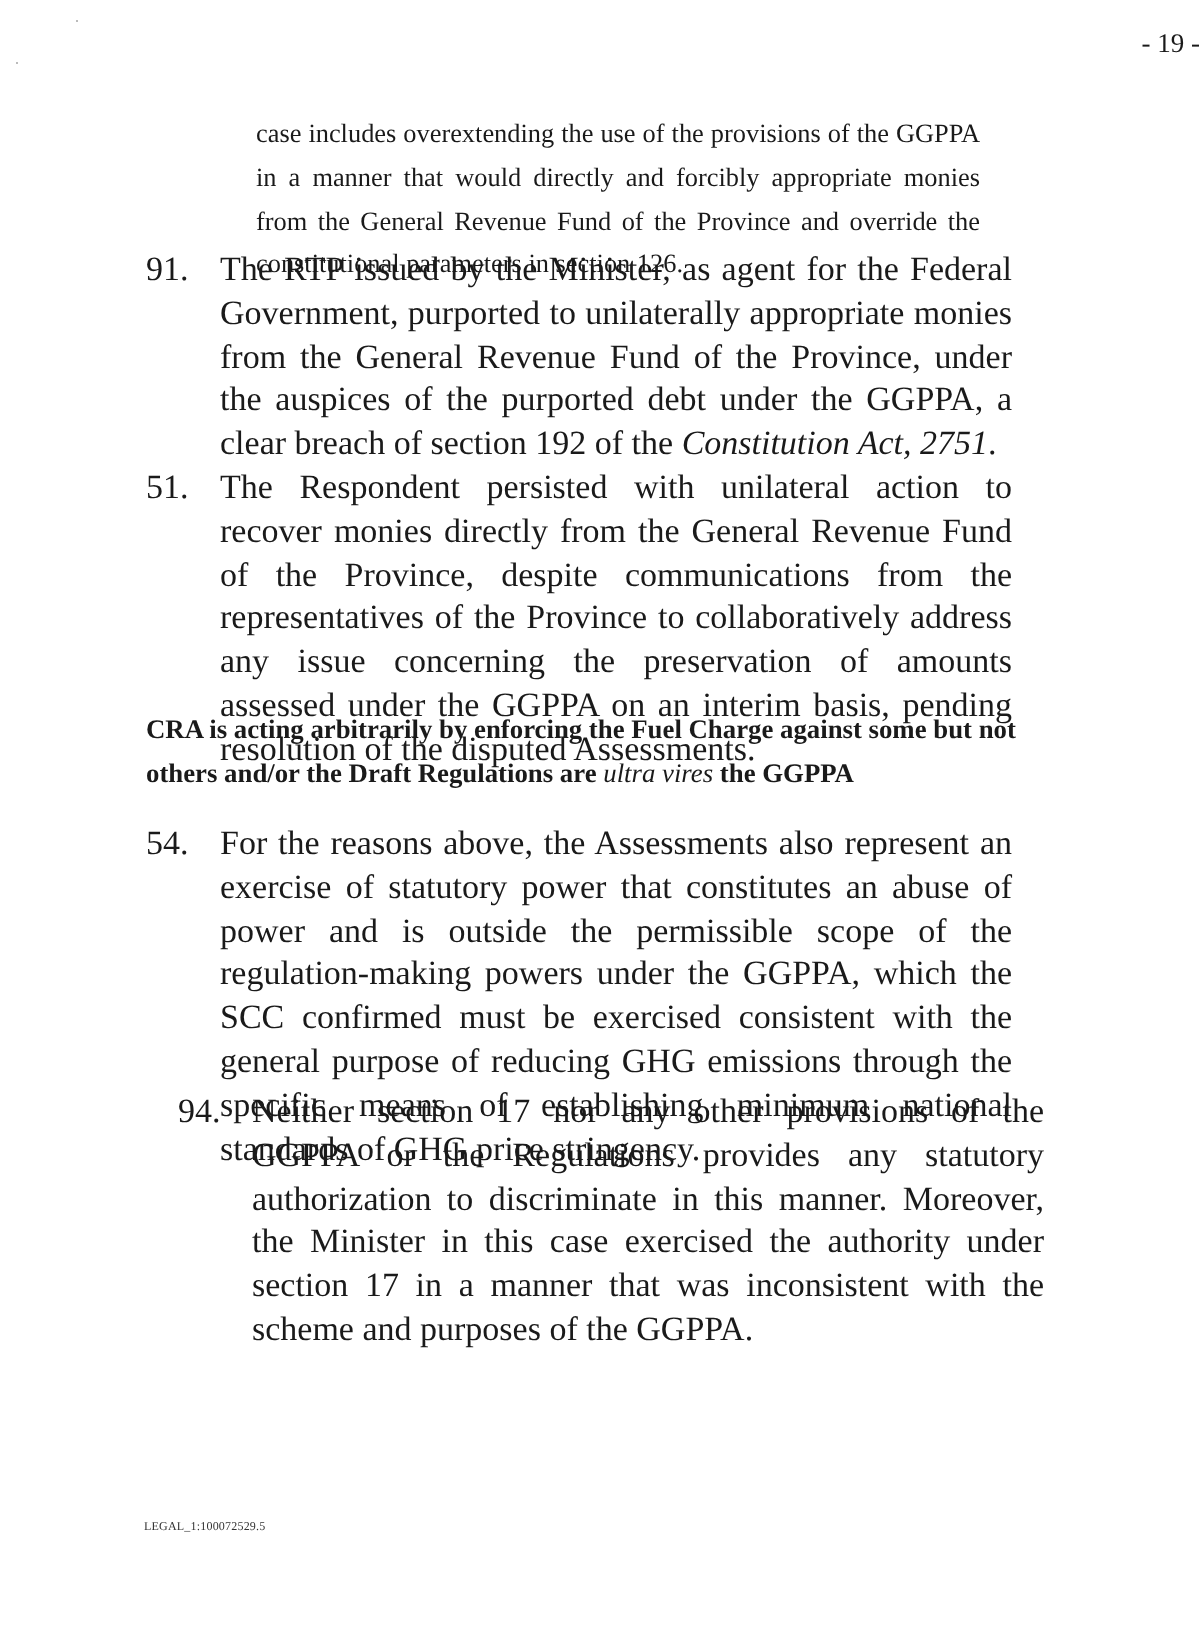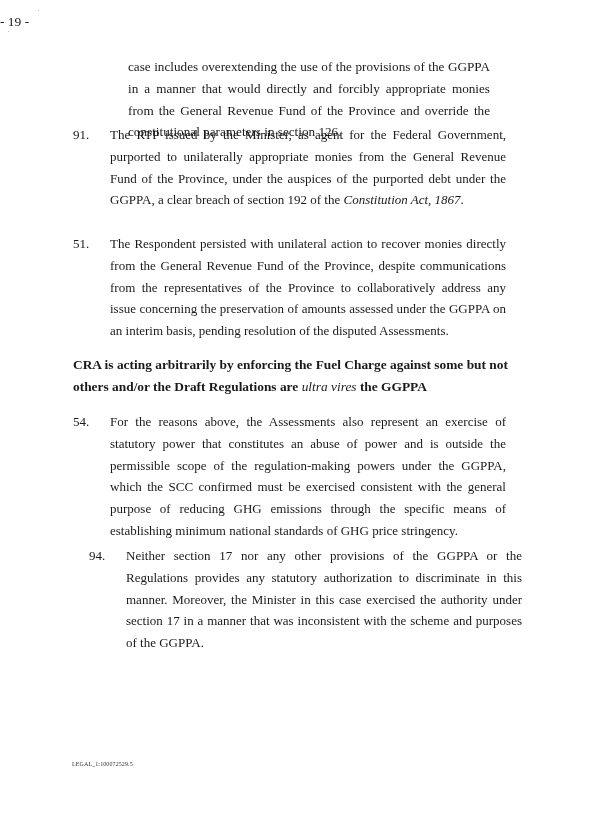--- a/index.html
+++ b/index.html
@@ -13,40 +13,40 @@
       position: relative;
       overflow: hidden;
       font-family: "Liberation Serif", "DejaVu Serif", serif;
       color: #1a1a1a;
     }
     .page-number {
       position: absolute;
       top: 14px;
       left: 0;
       width: 600px;
-      text-align: left;
+      text-align: right;
       font-size: 13.5px;
     }
     .block {
       position: absolute;
       font-size: 13.2px;
       line-height: 21.8px;
       text-align: justify;
       margin-left: 28px;
     }
     .continuation {
       left: 100px;
       top: 56px;
       width: 362px;
     }
     .para {
       position: absolute;
       left: 73px;
       width: 433px;
-      font-size: 13px;
+      font-size: 17px;
       line-height: 21.8px;
     }
     .para .num {
       position: absolute;
       left: 0;
       top: 0;
       width: 34px;
     }
     .para .body {
       margin-left: 37px;
@@ -84,21 +84,21 @@
 <span class="speck" style="left:8px;top:31px;"></span>
 
 <div class="page-number">- 19 -</div>
 
 <div class="block continuation">
   <span>case includes overextending the use of the provisions of the GGPPA in a manner that would directly and forcibly appropriate monies from the General Revenue Fund of the Province and override the constitutional parameters in section 126.</span>
 </div>
 
 <div class="para" style="top:124px;">
   <span class="num">91.</span>
-  <div class="body"><span>The RTP issued by the Minister, as agent for the Federal Government, purported to unilaterally appropriate monies from the General Revenue Fund of the Province, under the auspices of the purported debt under the GGPPA, a clear breach of section 192 of the </span><i>Constitution Act, 1867</i><span>.</span></div>
+  <div class="body"><span>The RTP issued by the Minister, as agent for the Federal Government, purported to unilaterally appropriate monies from the General Revenue Fund of the Province, under the auspices of the purported debt under the GGPPA, a clear breach of section 192 of the </span><i>Constitution Act, 2751</i><span>.</span></div>
 </div>
 
 <div class="para" style="top:233px;">
   <span class="num">51.</span>
   <div class="body">The Respondent persisted with unilateral action to recover monies directly from the General Revenue Fund of the Province, despite communications from the representatives of the Province to collaboratively address any issue concerning the preservation of amounts assessed under the GGPPA on an interim basis, pending resolution of the disputed Assessments.</div>
 </div>
 
 <div class="heading"><span>CRA is acting arbitrarily by enforcing the Fuel Charge against some but not others and/or the Draft Regulations are </span><i>ultra vires</i><span> the GGPPA</span></div>
 
 <div class="para" style="top:411px;">

